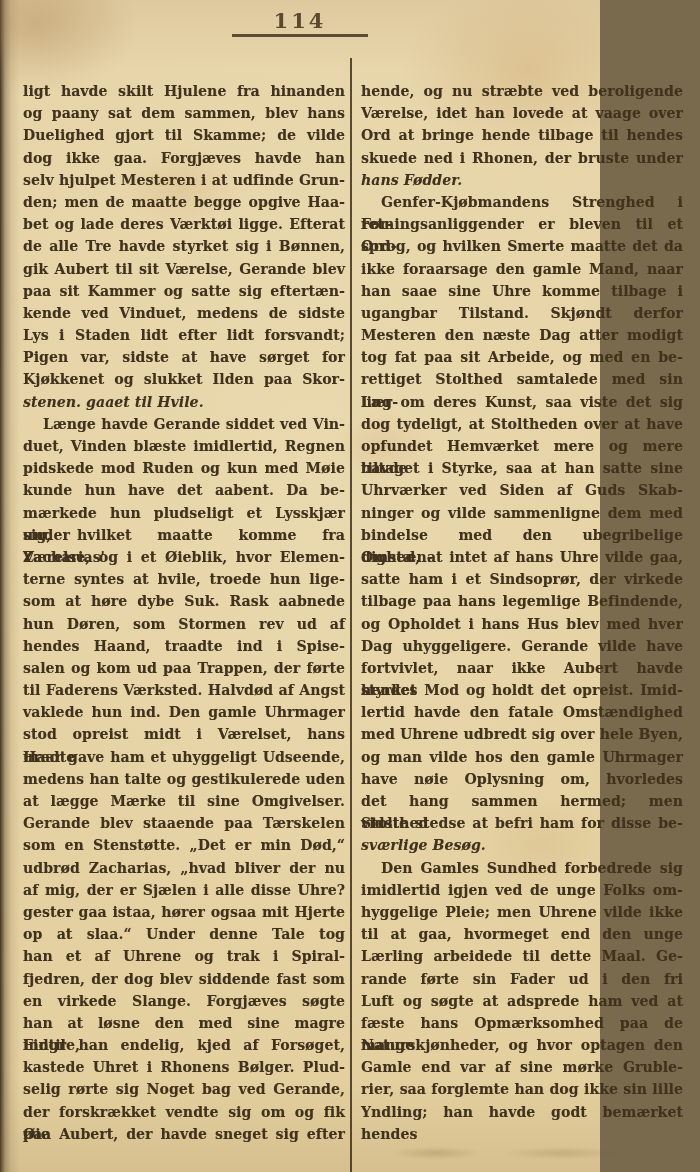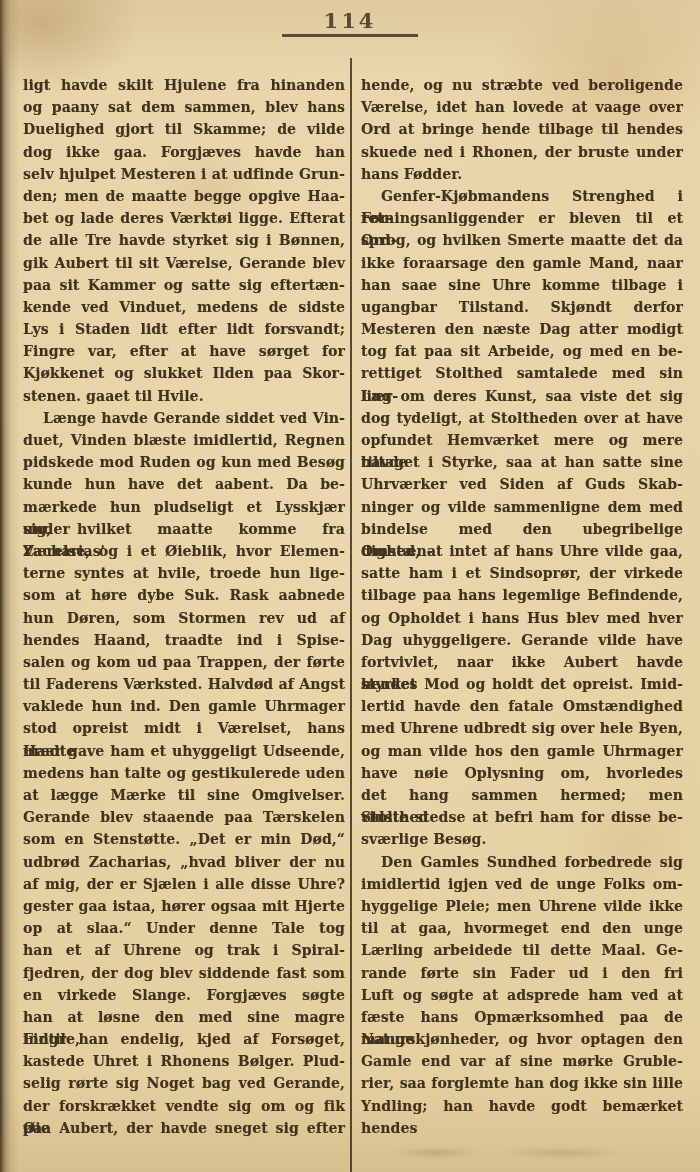--- a/index.html
+++ b/index.html
@@ -3,21 +3,21 @@
 <meta charset="utf-8">
 <style>
   html, body { margin: 0; padding: 0; }
   body {
     width: 700px; height: 1172px; overflow: hidden;
     background: #7a6a4d;
     font-family: "DejaVu Serif", serif;
   }
   .page {
     position: relative;
-    width: 700px; height: 1172px;
+    width: 600px; height: 1172px;
     background-color: #e6d3a4;
     background-image:
       radial-gradient(ellipse 180px 120px at 88% 6%, rgba(193,150,92,0.30), transparent 70%),
       radial-gradient(ellipse 140px 100px at 6% 2%, rgba(160,120,70,0.35), transparent 72%),
       radial-gradient(ellipse 90px 60px at 30% 16%, rgba(190,145,85,0.18), transparent 70%),
       radial-gradient(ellipse 70px 50px at 64% 38%, rgba(186,140,82,0.16), transparent 70%),
       radial-gradient(ellipse 100px 70px at 90% 72%, rgba(186,140,82,0.14), transparent 70%),
       radial-gradient(ellipse 420px 620px at 52% 45%, rgba(255,246,222,0.16), transparent 85%),
       linear-gradient(180deg, rgba(150,110,60,0.12) 0%, transparent 6%, transparent 92%, rgba(150,110,60,0.16) 100%),
       linear-gradient(90deg, rgba(40,26,12,0.85) 0px, rgba(60,42,20,0.35) 5px, rgba(90,65,35,0.12) 11px, transparent 20px),
@@ -32,38 +32,38 @@
   }
   .rule {
     width: 136px; height: 2.5px; margin: 1px auto 0;
     background: #453520; opacity: 0.85;
   }
   .divider {
     position: absolute; top: 58px; bottom: 0; left: 350px;
     width: 2px; background: rgba(52,38,19,0.8);
   }
   .col {
-    position: absolute; top: 74px;
+    position: absolute; top: 80px;
     width: 322px;
   }
   .col-left  { left: 23px; }
   .col-right { left: 361px; }
   .line {
     font-size: 14px; font-weight: bold;
     line-height: 22.2px; height: 22.2px;
     letter-spacing: 0.1px;
     color: #40321d;
     text-align: justify;
     text-align-last: justify;
     white-space: nowrap0;
     overflow: visible;
     text-shadow: 0.3px 0.3px 0.4px rgba(62,48,28,0.35);
   }
   .line.indent { text-indent: 20px; }
-  .line.parend { text-align-last: left; }
+  .line.parend { text-align-last: left; font-style: italic; }
   
   .bleed {
     position: absolute; left: 380px; bottom: 6px; width: 280px; height: 26px;
     background:
       radial-gradient(ellipse 60px 8px at 20% 50%, rgba(120,95,60,0.25), transparent 75%),
       radial-gradient(ellipse 80px 8px at 65% 50%, rgba(120,95,60,0.22), transparent 75%);
     filter: blur(1px);
   }
 </style>
 </head>
@@ -81,26 +81,26 @@
       <div class="line">Duelighed gjort til Skamme; de vilde</div>
       <div class="line">dog ikke gaa. Forgjæves havde han</div>
       <div class="line">selv hjulpet Mesteren i at udfinde Grun-</div>
       <div class="line">den; men de maatte begge opgive Haa-</div>
       <div class="line">bet og lade deres Værktøi ligge. Efterat</div>
       <div class="line">de alle Tre havde styrket sig i Bønnen,</div>
       <div class="line">gik Aubert til sit Værelse, Gerande blev</div>
       <div class="line">paa sit Kammer og satte sig eftertæn-</div>
       <div class="line">kende ved Vinduet, medens de sidste</div>
       <div class="line">Lys i Staden lidt efter lidt forsvandt;</div>
-      <div class="line">Fingre var, efter at have sørget for</div>
+      <div class="line">Pigen var, sidste at have sørget for</div>
       <div class="line">Kjøkkenet og slukket Ilden paa Skor-</div>
       <div class="line parend">stenen. gaaet til Hvile.</div>
       <div class="line indent">Længe havde Gerande siddet ved Vin-</div>
       <div class="line">duet, Vinden blæste imidlertid, Regnen</div>
-      <div class="line">pidskede mod Ruden og kun med Besøg</div>
+      <div class="line">pidskede mod Ruden og kun med Møie</div>
       <div class="line">kunde hun have det aabent. Da be-</div>
       <div class="line">mærkede hun pludseligt et Lysskjær under</div>
       <div class="line">sig, hvilket maatte komme fra Zacharias'</div>
       <div class="line">Værelse, og i et Øieblik, hvor Elemen-</div>
       <div class="line">terne syntes at hvile, troede hun lige-</div>
       <div class="line">som at høre dybe Suk. Rask aabnede</div>
       <div class="line">hun Døren, som Stormen rev ud af</div>
       <div class="line">hendes Haand, traadte ind i Spise-</div>
       <div class="line">salen og kom ud paa Trappen, der førte</div>
       <div class="line">til Faderens Værksted. Halvdød af Angst</div>

